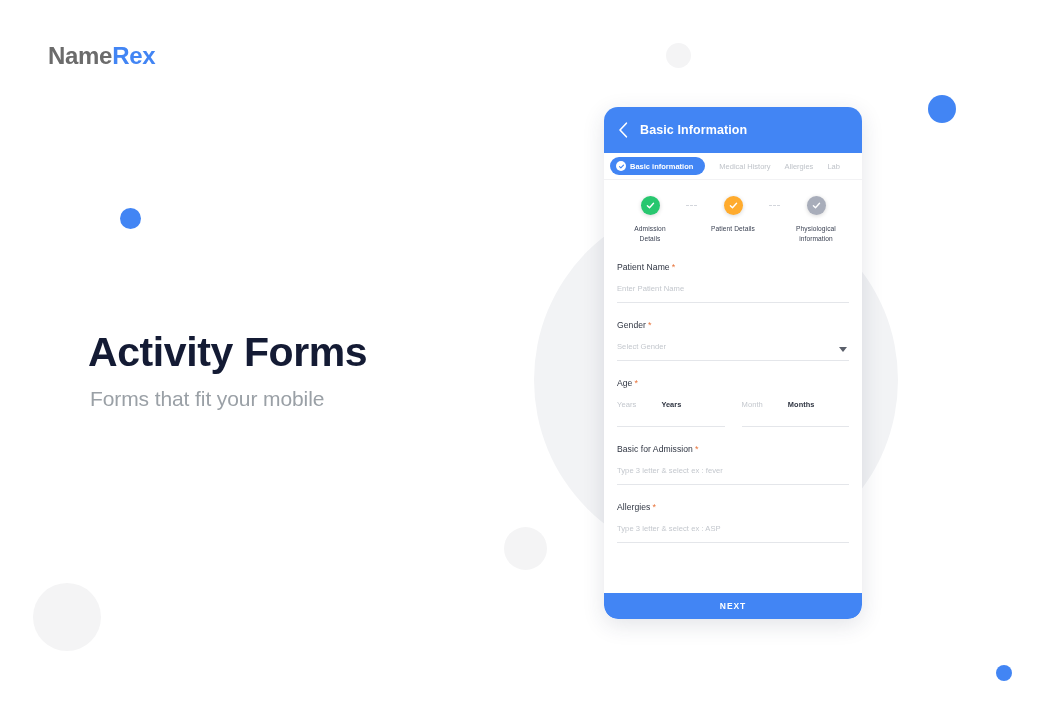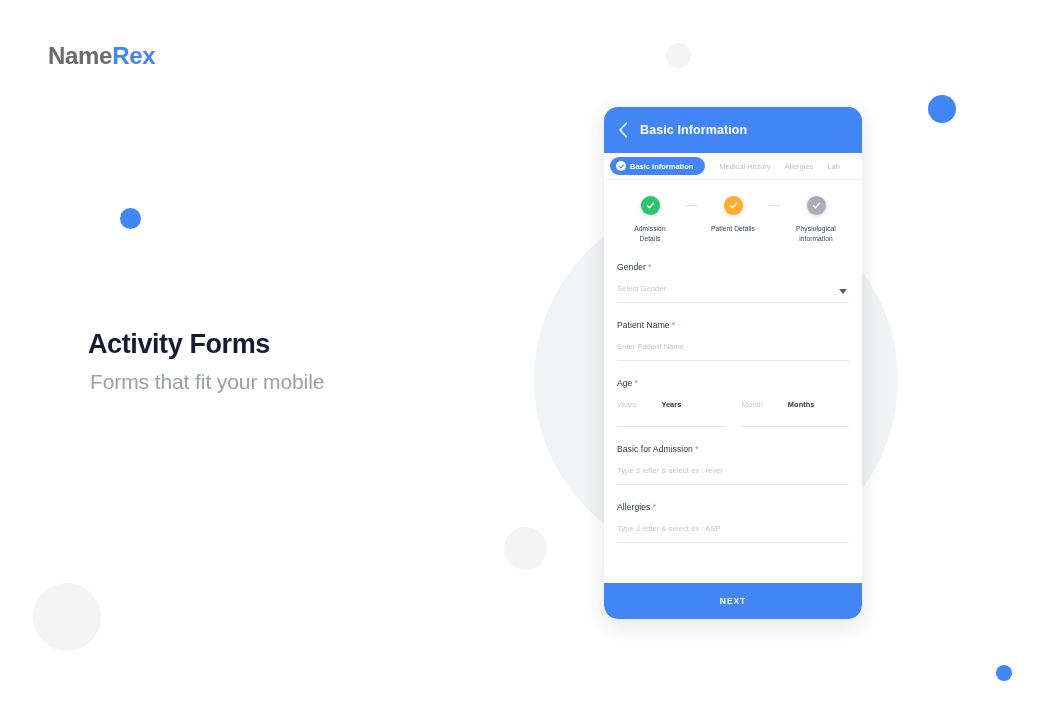--- a/index.html
+++ b/index.html
@@ -69,21 +69,21 @@
   .brand .brand-clini { color: #6b6b6b; }
   .brand .brand-rex   { color: #4285f4; }
 
   
   .hero {
     position: absolute;
     left: 88px; top: 328px;
   }
   .hero-title {
     margin: 0;
-    font-size: 27px;
+    font-size: 41px;
     font-weight: bold;
     color: #141b34;
     letter-spacing: -0.4px;
     line-height: 1.2;
   }
   .hero-sub {
     margin: 10px 0 0 2px;
     font-size: 21px;
     color: #9aa0a6;
     font-weight: normal;
@@ -267,21 +267,21 @@
     font-size: 7.4px;
     color: #2f3542;
     font-weight: bold;
     letter-spacing: 0.05px;
   }
 
   
   .next-btn {
     flex: 0 0 auto;
     margin: 0;
-    height: 36px;
+    height: 26px;
     background: #4285f4;
     color: #ffffff;
     border: none;
     border-radius: 0 0 14px 14px;
     font-family: "Liberation Sans", sans-serif;
     font-size: 8.5px;
     font-weight: bold;
     letter-spacing: 0.9px;
     cursor: pointer;
   }
@@ -369,34 +369,34 @@
         </div>
       </div>
 
     </div>
   </div>
 
   <div class="form">
 
     <div class="field">
       <div class="field-label">
+        <span>Patient Name</span><span class="req">*</span>
+      </div>
+      <div class="field-input">
+        <span class="placeholder">Enter Patient Name</span>
+      </div>
+    </div>
+
+    <div class="field">
+      <div class="field-label">
         <span>Gender</span><span class="req">*</span>
       </div>
       <div class="field-input">
         <span class="placeholder">Select Gender</span>
         <span class="caret-icon"></span>
-      </div>
-    </div>
-
-    <div class="field">
-      <div class="field-label">
-        <span>Patient Name</span><span class="req">*</span>
-      </div>
-      <div class="field-input">
-        <span class="placeholder">Enter Patient Name</span>
       </div>
     </div>
 
     <div class="field">
       <div class="field-label">
         <span>Age</span><span class="req">*</span>
       </div>
       <div class="age-row">
         <div class="age-col">
           <div class="age-input">

